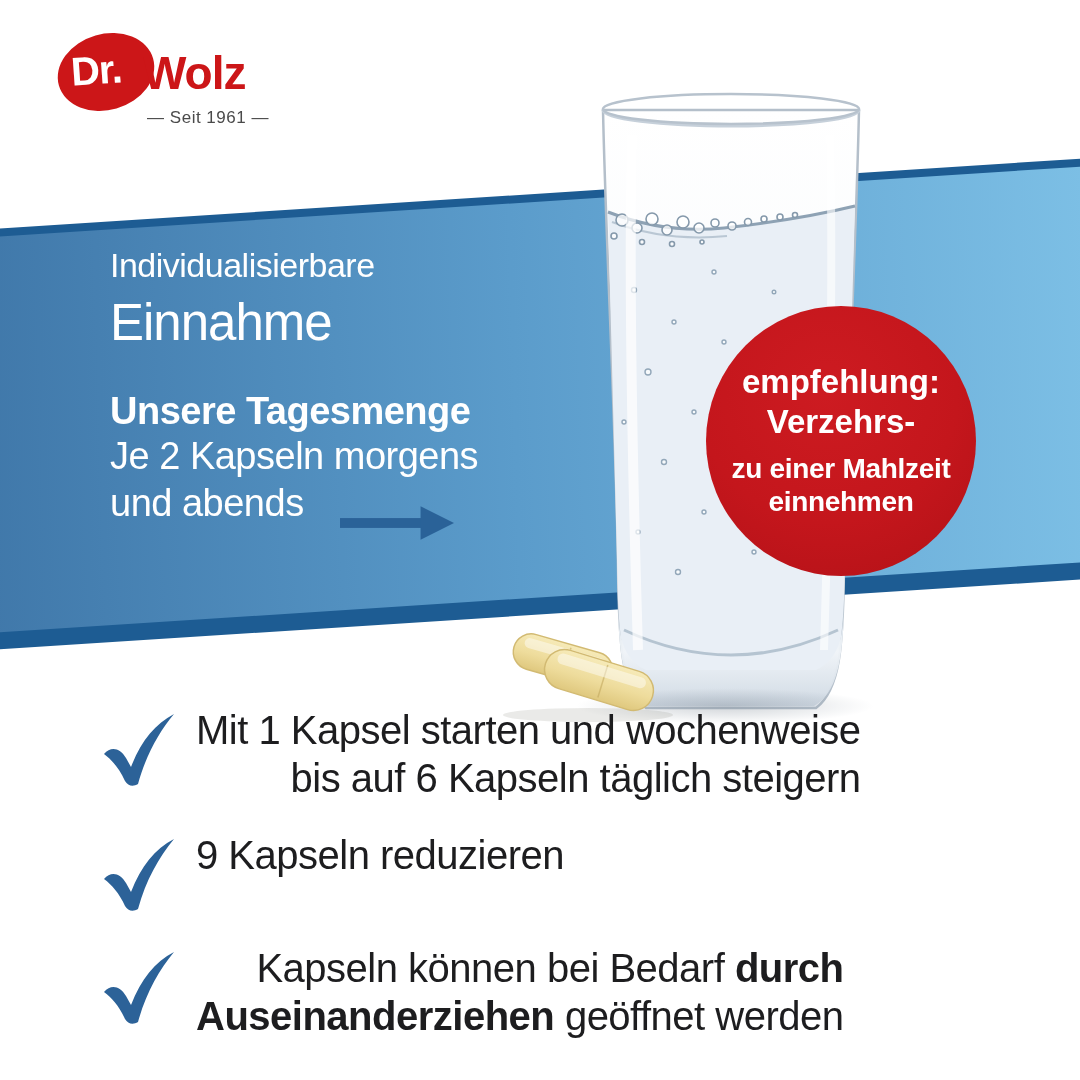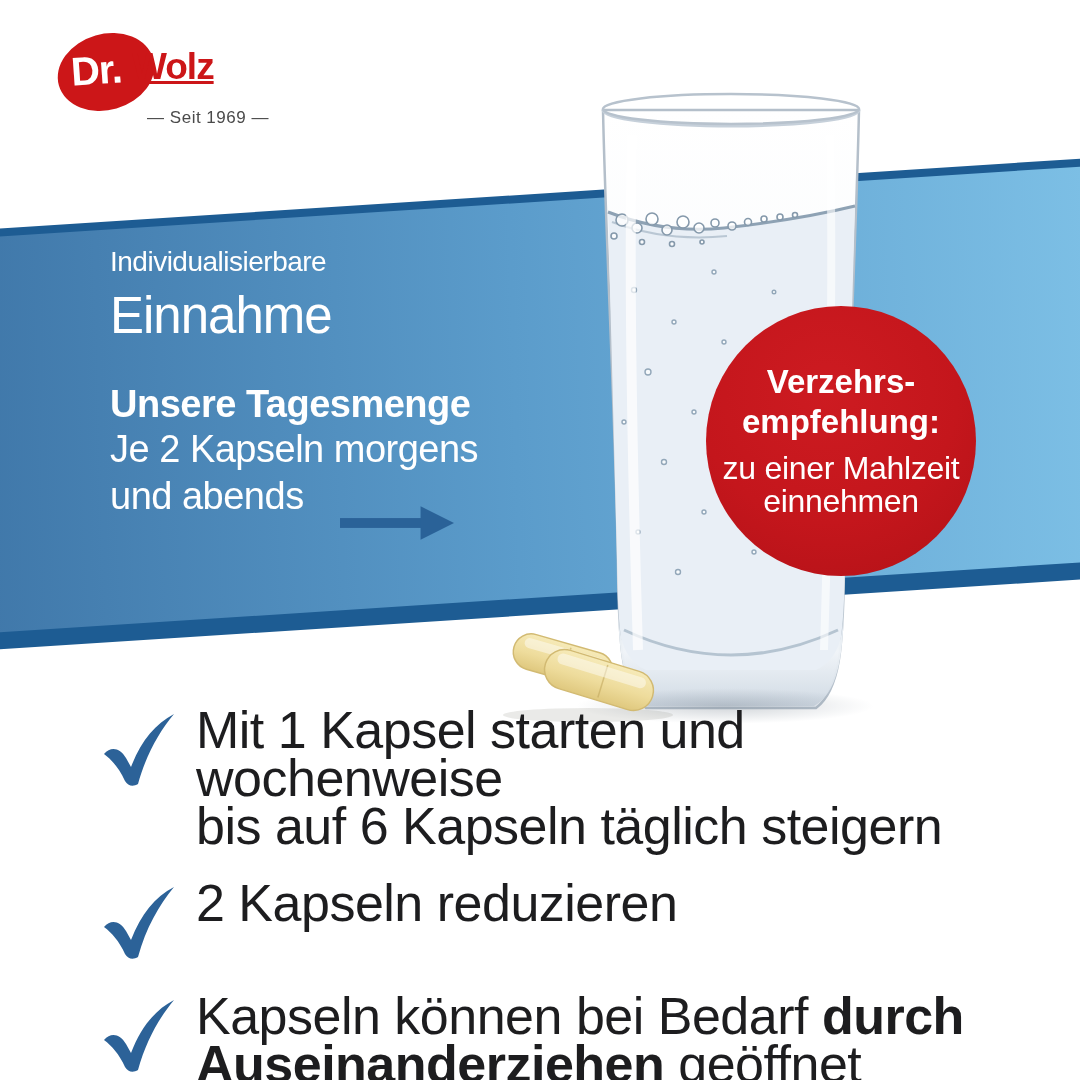--- a/index.html
+++ b/index.html
@@ -19,69 +19,69 @@
   html,body{background:#fff;}
   body{font-family:"Liberation Sans","DejaVu Sans",sans-serif;}
   .canvas{position:relative;width:1080px;height:1080px;background:#fff;overflow:hidden;}
 
   
   .logo{position:absolute;left:57px;top:26px;width:230px;height:95px;z-index:6;}
   .logo-ellipse{position:absolute;left:0;top:8px;width:98px;height:76px;background:var(--logo_red);
     border-radius:50%;transform:rotate(-16deg);}
   .logo-dr{position:absolute;left:14px;top:22px;font-size:40px;font-weight:bold;color:#fff;
     letter-spacing:-1px;transform:rotate(-4deg);}
-  .logo-wolz{position:absolute;left:75px;top:20px;font-size:37px;font-weight:bold;color:var(--logo_red);
-    letter-spacing:-1px;text-decoration:underline;}
+  .logo-wolz{position:absolute;left:86px;top:20px;font-size:46px;font-weight:bold;color:var(--logo_red);
+    letter-spacing:-1px;}
   .logo-since{position:absolute;left:72px;top:82px;width:158px;text-align:center;font-size:17px;
     color:var(--since_gray);letter-spacing:.5px;}
 
   
   .banner-dark{position:absolute;left:-70px;top:194px;width:1220px;height:420px;
     background:var(--banner_dark);transform:rotate(-3.7deg);z-index:1;}
   .banner-light{position:absolute;left:0;right:0;top:8px;bottom:17px;
     background:linear-gradient(92deg,var(--banner_left) 0%,var(--banner_mid) 48%,var(--banner_right) 100%);}
 
   
   .banner-copy{position:absolute;left:110px;top:246px;z-index:5;color:#fff;}
-  .banner-subtitle{font-size:28px;letter-spacing:-.5px;}
+  .banner-subtitle{font-size:34px;letter-spacing:-.5px;}
   .banner-title{font-size:51px;letter-spacing:-1px;margin-top:8px;}
   .banner-reco-head{font-size:38px;font-weight:bold;margin-top:38px;letter-spacing:-.5px;}
   .banner-reco{font-size:38px;line-height:47px;margin-top:0;letter-spacing:-.5px;}
   .arrow{position:absolute;left:340px;top:506px;width:114px;height:34px;z-index:5;}
 
   
   .glass{position:absolute;left:552px;top:90px;width:310px;height:650px;z-index:2;}
   .glass-shadow{position:absolute;left:575px;top:688px;width:300px;height:36px;z-index:2;
     background:radial-gradient(ellipse at center,rgba(120,132,144,.35) 0%,rgba(120,132,144,0) 70%);}
   .capsules{position:absolute;left:493px;top:631px;width:195px;height:92px;z-index:3;}
 
   
   .badge{position:absolute;left:706px;top:306px;width:270px;height:270px;border-radius:50%;
     background:radial-gradient(circle at 45% 32%,#cd1b21 0%,var(--badge_red) 55%,#b11117 100%);
     z-index:4;color:#fff;text-align:center;padding-top:56px;}
   .badge .head{font-size:33px;font-weight:bold;line-height:40px;white-space:nowrap;}
-  .badge .body{font-size:32px;line-height:33px;margin-top:10px;letter-spacing:-.3px;white-space:nowrap;}
+  .badge .body{font-size:28px;line-height:33px;margin-top:10px;letter-spacing:-.3px;white-space:nowrap;font-weight:bold;}
 
   
   .bullets{position:absolute;left:98px;top:706px;width:900px;z-index:5;}
   .bullet{display:flex;align-items:flex-start;margin-bottom:29px;}
   .bullet .check{width:80px;height:80px;flex:0 0 80px;margin-right:18px;margin-top:4px;}
-  .bullet-text{font-size:52px;line-height:48px;color:var(--text_dark);letter-spacing:-.5px;}
+  .bullet-text{font-size:40px;line-height:48px;color:var(--text_dark);letter-spacing:-.5px;text-align:right;}
   .bullet-text b{letter-spacing:-.5px;}
 </style>
 </head>
 <body>
 
 <div class="canvas">
 
   <div class="logo">
     <div class="logo-ellipse"></div>
     <div class="logo-dr">Dr.</div>
     <div class="logo-wolz">Wolz</div>
-    <div class="logo-since">— Seit 1969 —</div>
+    <div class="logo-since">— Seit 1961 —</div>
   </div>
 
   <div class="banner-dark">
     <div class="banner-light"></div>
   </div>
 
   <svg class="glass" viewBox="0 0 310 650">
     <defs>
       <linearGradient id="gBody" x1="0" y1="0" x2="0" y2="1">
         <stop offset="0" stop-color="#ffffff"></stop>
@@ -170,22 +170,22 @@
     </g>
     <g transform="rotate(17 106 49)">
       <rect x="50" y="29" width="112" height="40" rx="20" fill="url(#cap)" stroke="#d2ba72" stroke-width="1.5"></rect>
       <line x1="110" y1="32" x2="110" y2="66" stroke="#c3a95f" stroke-width="1.5" opacity=".6"></line>
       <rect x="60" y="34" width="92" height="11" rx="5.5" fill="#ffffff" opacity=".45"></rect>
     </g>
   </svg>
 
   <div class="badge">
     <div class="head">
+      <div>empfehlung:</div>
       <div>Verzehrs-</div>
-      <div>empfehlung:</div>
     </div>
     <div class="body">
       <div>zu einer Mahlzeit</div>
       <div>einnehmen</div>
     </div>
   </div>
 
   <div class="banner-copy">
     <div class="banner-subtitle">Individualisierbare</div>
     <div class="banner-title">Einnahme</div>
@@ -211,21 +211,21 @@
         <div><span>Mit 1 Kapsel starten und wochenweise</span><b></b><span></span></div>
         <div><span>bis auf 6 Kapseln täglich steigern</span><b></b><span></span></div>
       </div>
     </div>
 
     <div class="bullet">
       <svg class="check" viewBox="0 0 80 80">
         <path d="M6,44 C13,36 22,38 28,48 L33,57 C43,31 57,14 76,4 C61,22 48,45 40,74 C35,77 30,76 27,71 C21,58 14,50 6,44 Z" fill="#2c6298"></path>
       </svg>
       <div class="bullet-text">
-        <div><span>2 Kapseln reduzieren</span><b></b><span></span></div>
+        <div><span>9 Kapseln reduzieren</span><b></b><span></span></div>
       </div>
     </div>
 
     <div class="bullet">
       <svg class="check" viewBox="0 0 80 80">
         <path d="M6,44 C13,36 22,38 28,48 L33,57 C43,31 57,14 76,4 C61,22 48,45 40,74 C35,77 30,76 27,71 C21,58 14,50 6,44 Z" fill="#2c6298"></path>
       </svg>
       <div class="bullet-text">
         <div><span>Kapseln können bei Bedarf </span><b>durch</b><span></span></div>
         <div><span></span><b>Auseinanderziehen</b><span> geöffnet werden</span></div>

